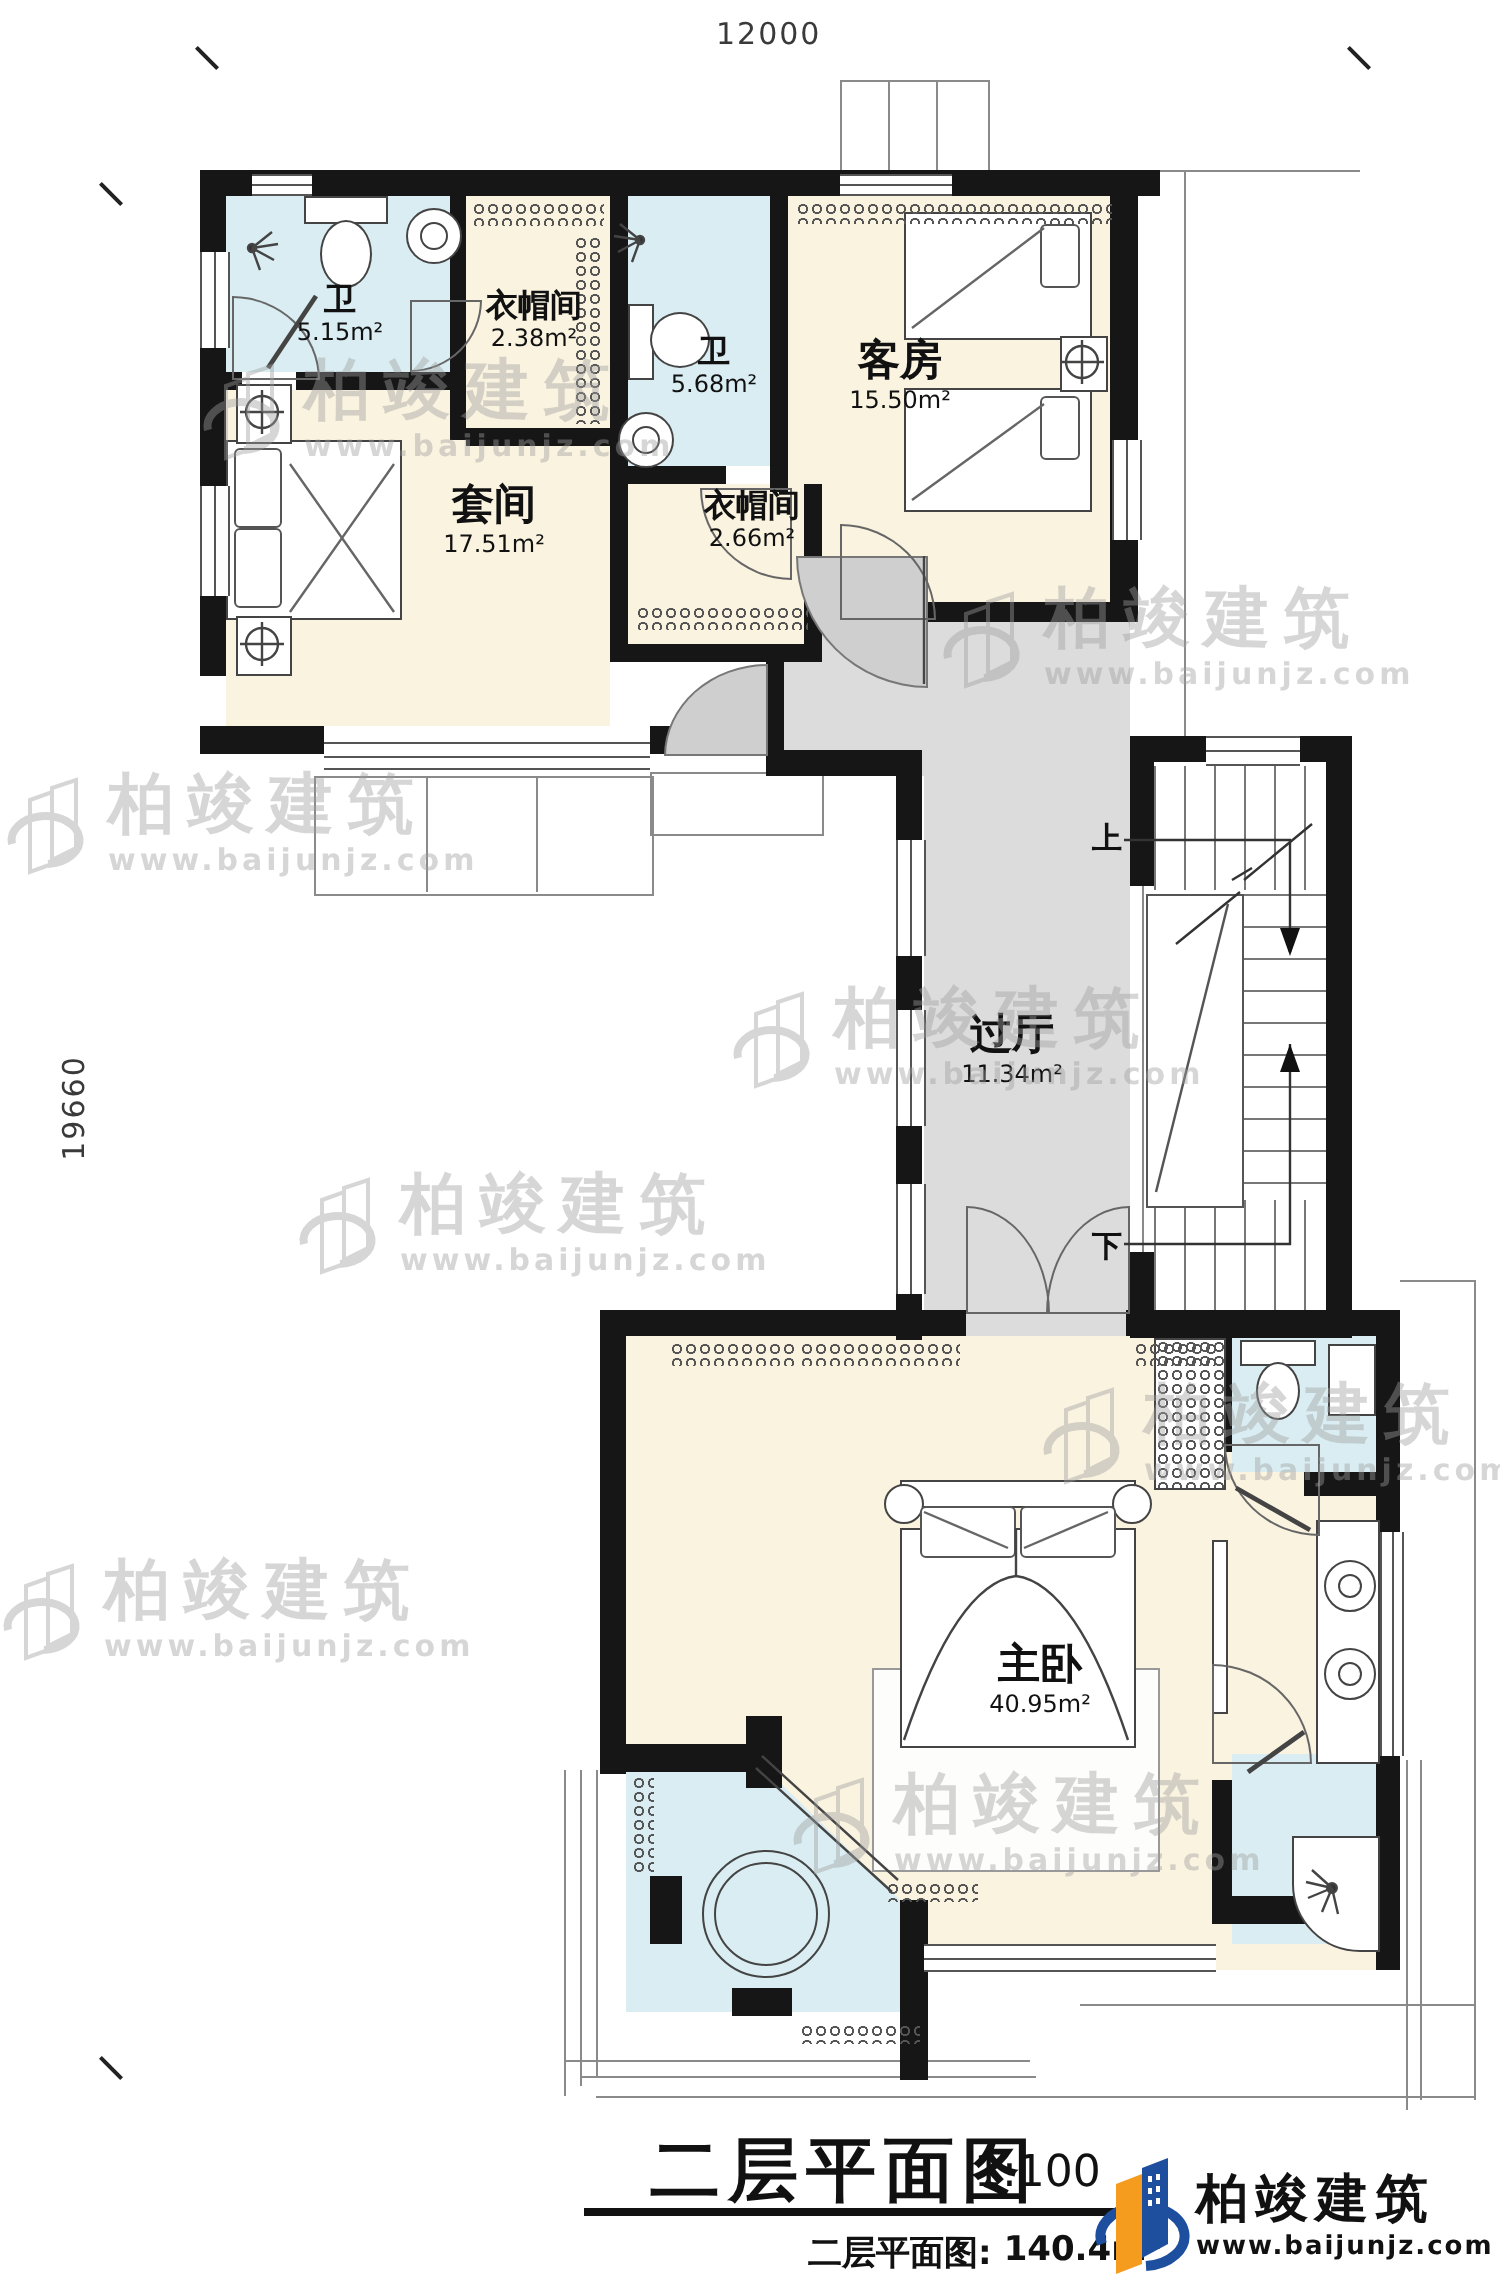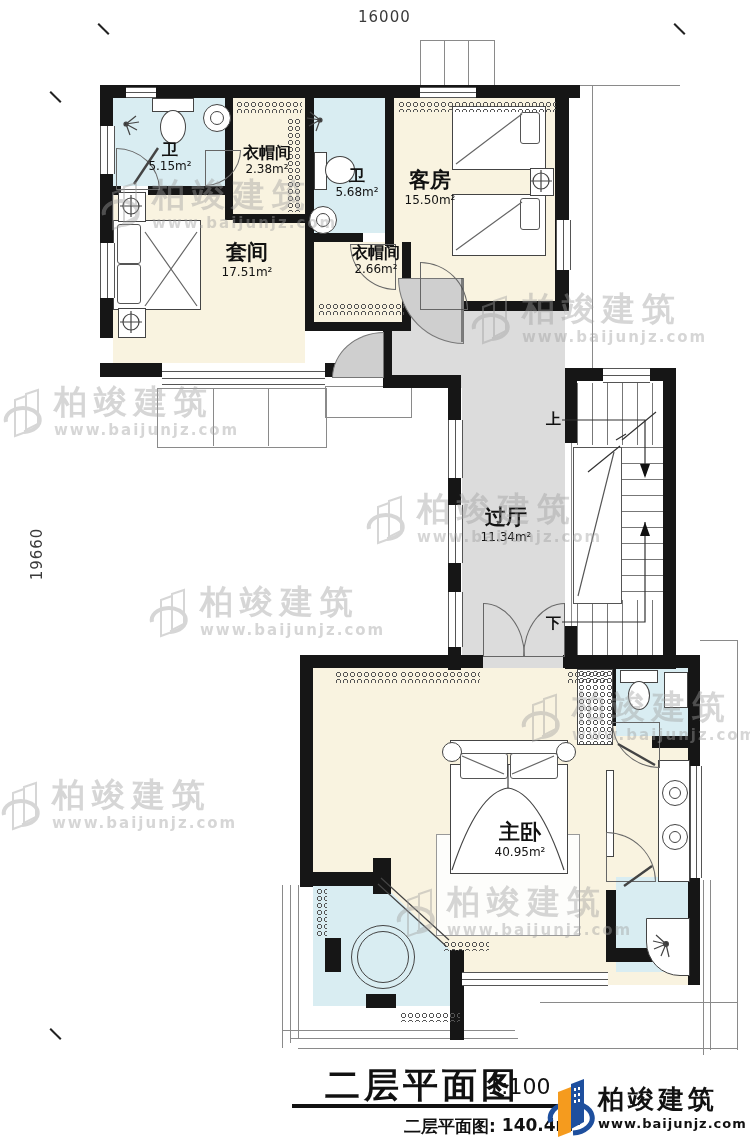--- a/index.html
+++ b/index.html
@@ -195,21 +195,21 @@
       <span class="rarea">5.15m²</span>
   </div>
   <div class="room-label" style="left:267px;top:143px">
     <span class="rname">衣帽间</span>
       <span class="rarea">2.38m²</span>
   </div>
   <div class="room-label" style="left:357px;top:166px">
     <span class="rname">卫</span>
       <span class="rarea">5.68m²</span>
   </div>
-  <div class="room-label" style="left:430px;top:168px">
+  <div class="room-label" style="left:450px;top:168px">
     <span class="rname big">客房</span>
       <span class="rarea">15.50m²</span>
   </div>
   <div class="room-label" style="left:247px;top:240px">
     <span class="rname big">套间</span>
       <span class="rarea">17.51m²</span>
   </div>
   <div class="room-label" style="left:376px;top:243px">
     <span class="rname">衣帽间</span>
       <span class="rarea">2.66m²</span>
@@ -223,21 +223,21 @@
       <span class="rarea">40.95m²</span>
   </div>
   <div class="stair-label" style="left:546px;top:410px">上</div>
   <div class="stair-label" style="left:546px;top:614px">下</div>
 
   <div class="tl" style="left:103px;top:30px;width:577px;height:1;background:#444;z-index:8"></div>
   <div class="tl" style="left:103px;top:10px;width:1;height:34px;background:#999;z-index:8"></div>
   <div class="tl" style="left:679px;top:10px;width:1;height:34px;background:#999;z-index:8"></div>
   <div class="tick" style="left:96px;top:28px"></div>
   <div class="tick" style="left:672px;top:28px"></div>
-  <div class="dim-label" style="left:358px;top:8px">16000</div>
+  <div class="dim-label" style="left:358px;top:8px">12000</div>
   <div class="tl" style="left:55px;top:98px;width:1;height:937px;background:#444;z-index:8"></div>
   <div class="tl" style="left:40px;top:98px;width:30px;height:1;background:#999;z-index:8"></div>
   <div class="tl" style="left:40px;top:1035px;width:30px;height:1;background:#999;z-index:8"></div>
   <div class="tick" style="left:48px;top:96px"></div>
   <div class="tick" style="left:48px;top:1033px"></div>
   <div class="dim-label dim-left-label">19660</div>
 
   <div class="title-text">二层平面图</div>
   <div class="scale-text">1:100</div>
   <div class="underline"></div>

